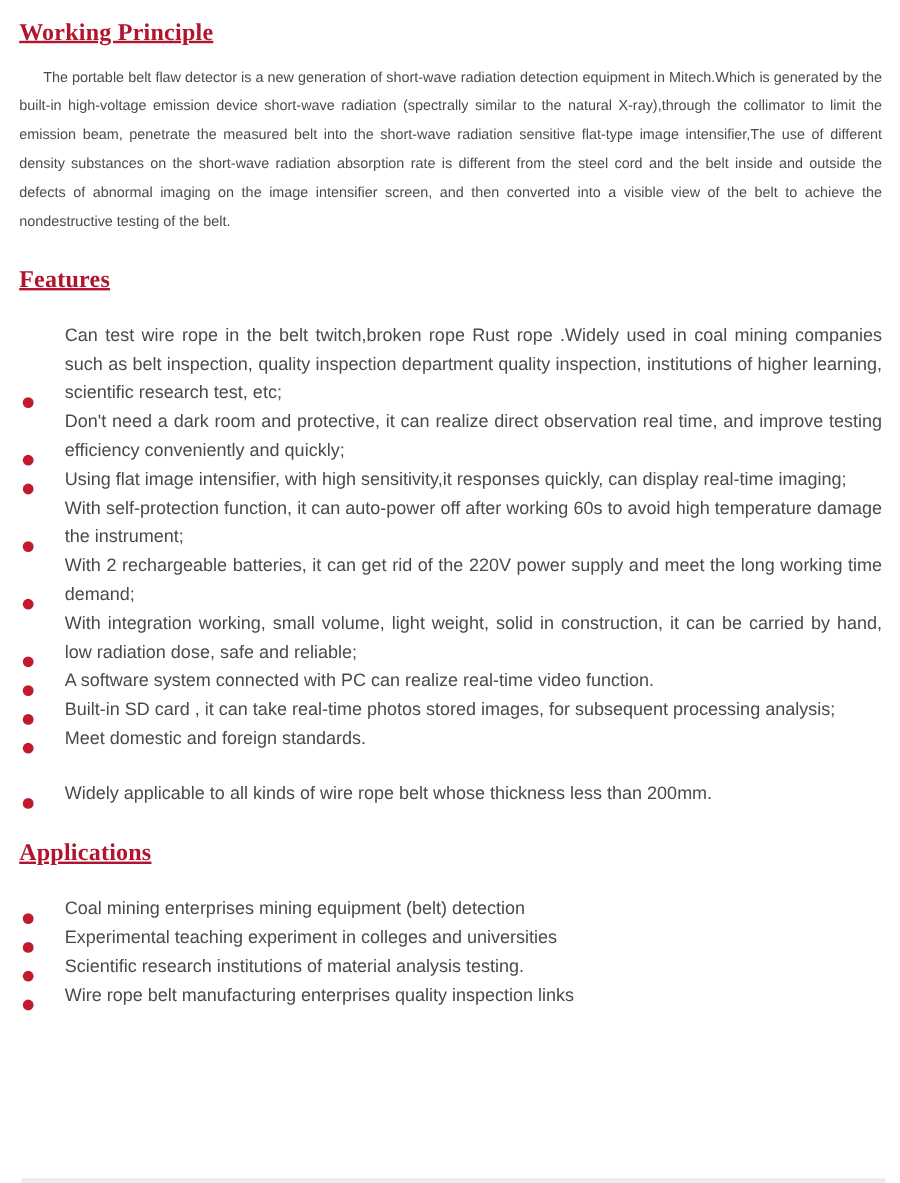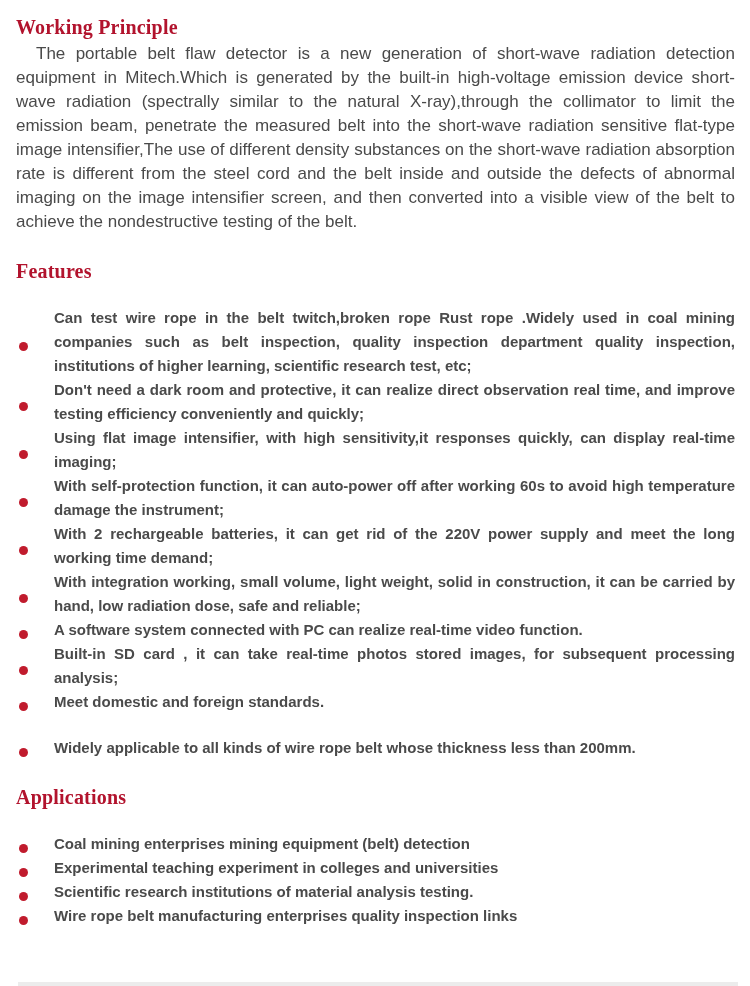--- a/index.html
+++ b/index.html
@@ -13,40 +13,40 @@
     padding: 0 15px 0 16px;
   }
   h2.section-heading {
     font-family: "Liberation Serif", "DejaVu Serif", serif;
     font-weight: 700;
     font-size: 20px;
     line-height: 26px;
     color: #b2132d;
     margin: 24px 0 0 0;
     letter-spacing: 0.2px;
+    text-decoration: underline;
   }
   h2.section-heading.first { margin-top: 14px; }
   p.body-paragraph {
-    margin: 2px 0 0 0;
-    font-size: 17px;
+    margin: 12px 0 0 0;
+    font-size: 12px;
     line-height: 24px;
     text-align: justify;
     text-indent: 20px;
     color: #4a4a4a;
   }
   ul.bullet-list {
     list-style: none;
     margin: 22px 0 0 0;
   }
   ul.bullet-list li {
     display: flex;
-    align-items: center;
+    align-items: flex-end;
     font-size: 15px;
     line-height: 24px;
-    font-weight: bold;
   }
   .bullet {
     flex: 0 0 9px;
     width: 9px; height: 9px;
     border-radius: 50%;
     background: #c01b2d;
     margin: 8px 26px 0 3px;
   }
   .li-text {
     flex: 1;

